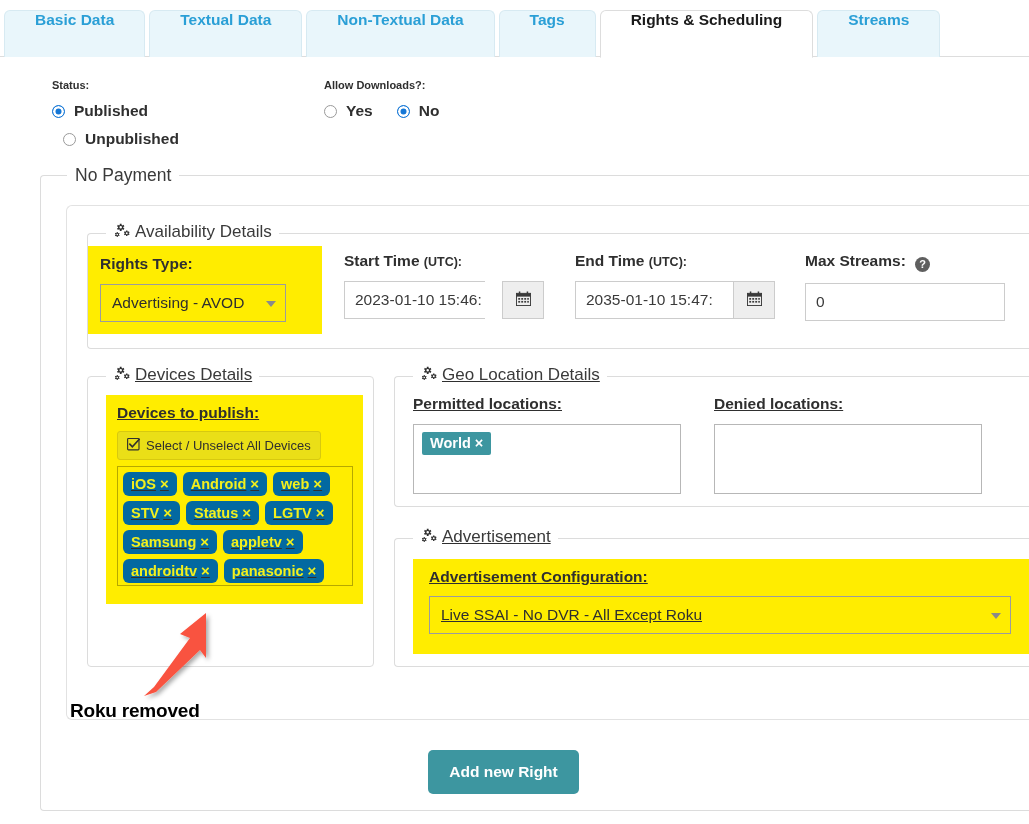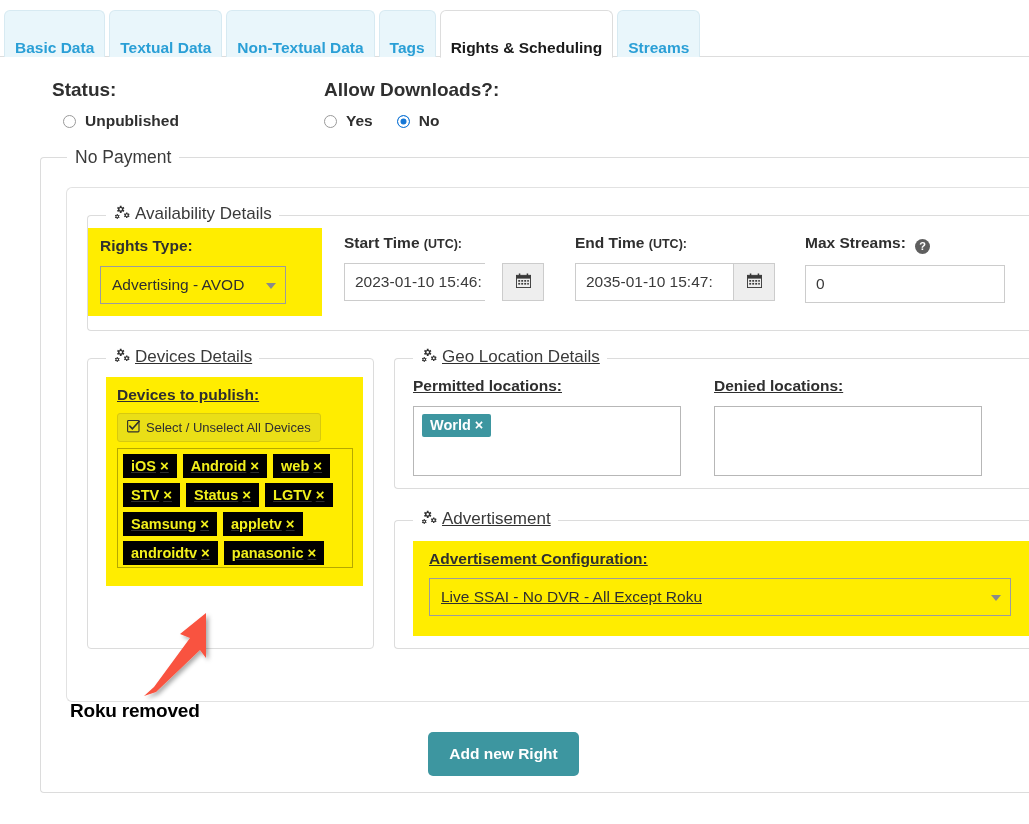--- a/index.html
+++ b/index.html
@@ -25,23 +25,23 @@
     content: "";
     position: absolute;
     left: 0; right: 0; bottom: 0;
     height: 1px;
     background: #dddddd;
   }
   .tab {
     position: relative;
     z-index: 2;
     height: 47px;
-    padding: 0 10px;
-    display: flex;
-    align-items: flex-end;
+    padding: 0 30px;
+    display: flex;
+    align-items: flex-start;
     justify-content: center;
     font-size: 15.5px;
     font-weight: bold;
     color: #2a9fd6;
     background: #e9f6fb;
     border: 1px solid #d7eaf2;
     border-bottom: none;
     border-radius: 6px 6px 0 0;
     white-space: nowrap;
     cursor: pointer;
@@ -55,21 +55,21 @@
     margin-bottom: -1px;
   }
 
   
   .status-row {
     display: flex;
     padding: 22px 0 0 52px;
   }
   .status-block { width: 272px; }
   .block-label {
-    font-size: 19px;
+    font-size: 11px;
     font-weight: bold;
     color: #2f2f2f;
     margin-bottom: 11px;
   }
   .radio-line {
     display: flex;
     align-items: center;
     gap: 9px;
     margin-bottom: 10px;
   }
@@ -268,26 +268,26 @@
   .tag-box {
     margin-top: 6px;
     border: 1px solid #b6a800;
     padding: 5px 5px 2px 5px;
     display: flex;
     flex-wrap: wrap;
     gap: 5px 6px;
     align-content: flex-start;
   }
   .tag {
-    background: #000000;
+    background: #0369a1;
     color: #f3f01c;
     font-size: 14.5px;
     font-weight: bold;
     padding: 3px 8px 4px 8px;
-    border-radius: 0;
+    border-radius: 6px;
     display: inline-flex;
     align-items: center;
     gap: 4px;
     cursor: pointer;
     white-space: nowrap;
   }
   .tag .x { font-size: 15px; font-weight: bold; }
 
   .right-col { flex: 1; margin-left: 20px; }
 
@@ -391,20 +391,24 @@
       <span>Rights &amp; Scheduling</span>
     </div>
   <div class="tab">
       <span>Streams</span>
     </div>
 </div>
 
 <div class="status-row">
   <div class="status-block">
     <div class="block-label">Status:</div>
+    <div class="radio-line">
+      <span class="radio checked"></span>
+      <span class="radio-text">Published</span>
+    </div>
     <div class="radio-line indent">
       <span class="radio"></span>
       <span class="radio-text">Unpublished</span>
     </div>
   </div>
   <div class="status-block">
     <div class="block-label">Allow Downloads?:</div>
     <div class="radio-inline">
       <div class="radio-pair">
         <span class="radio"></span>

